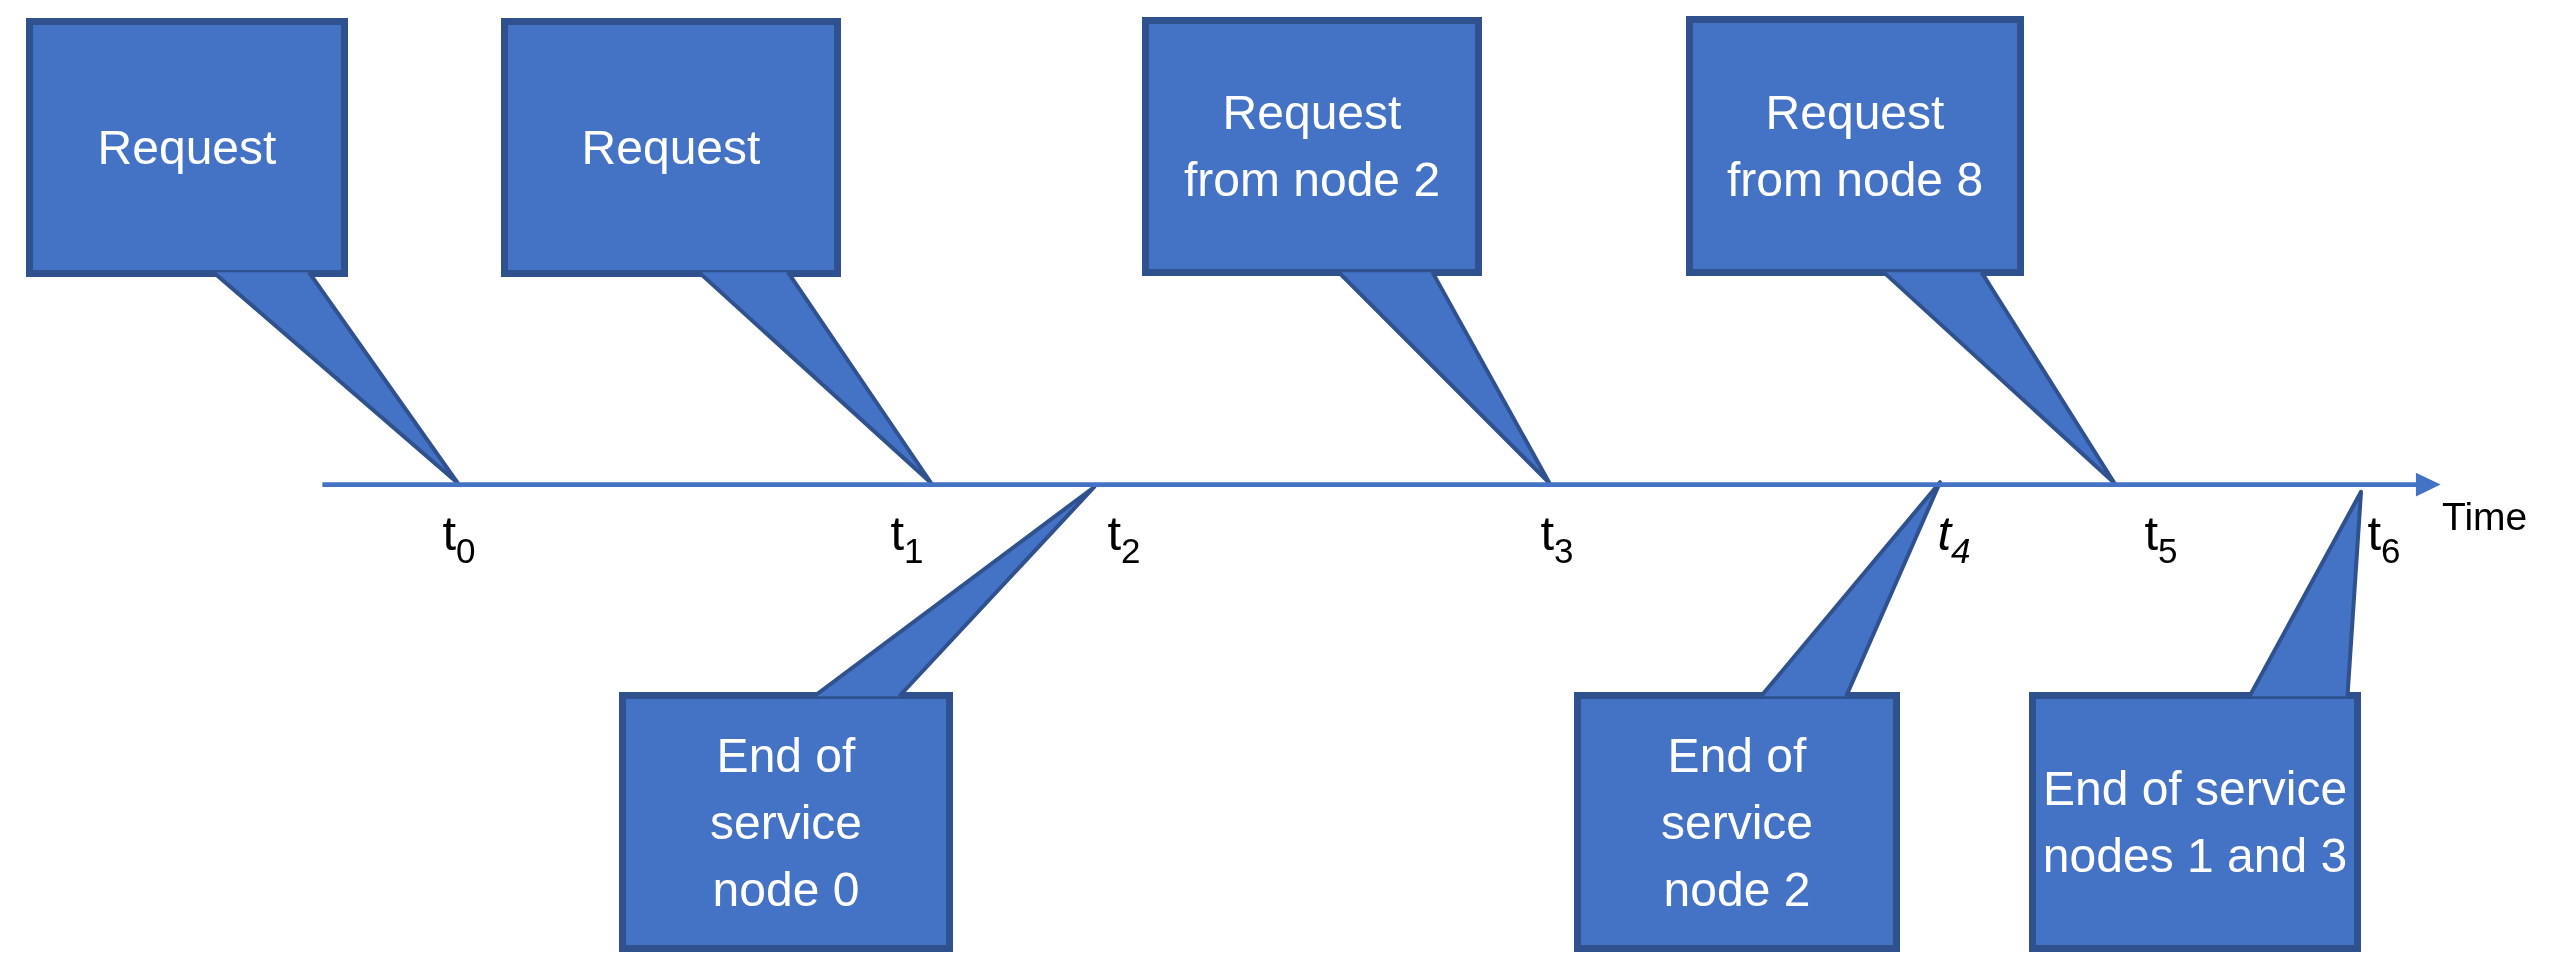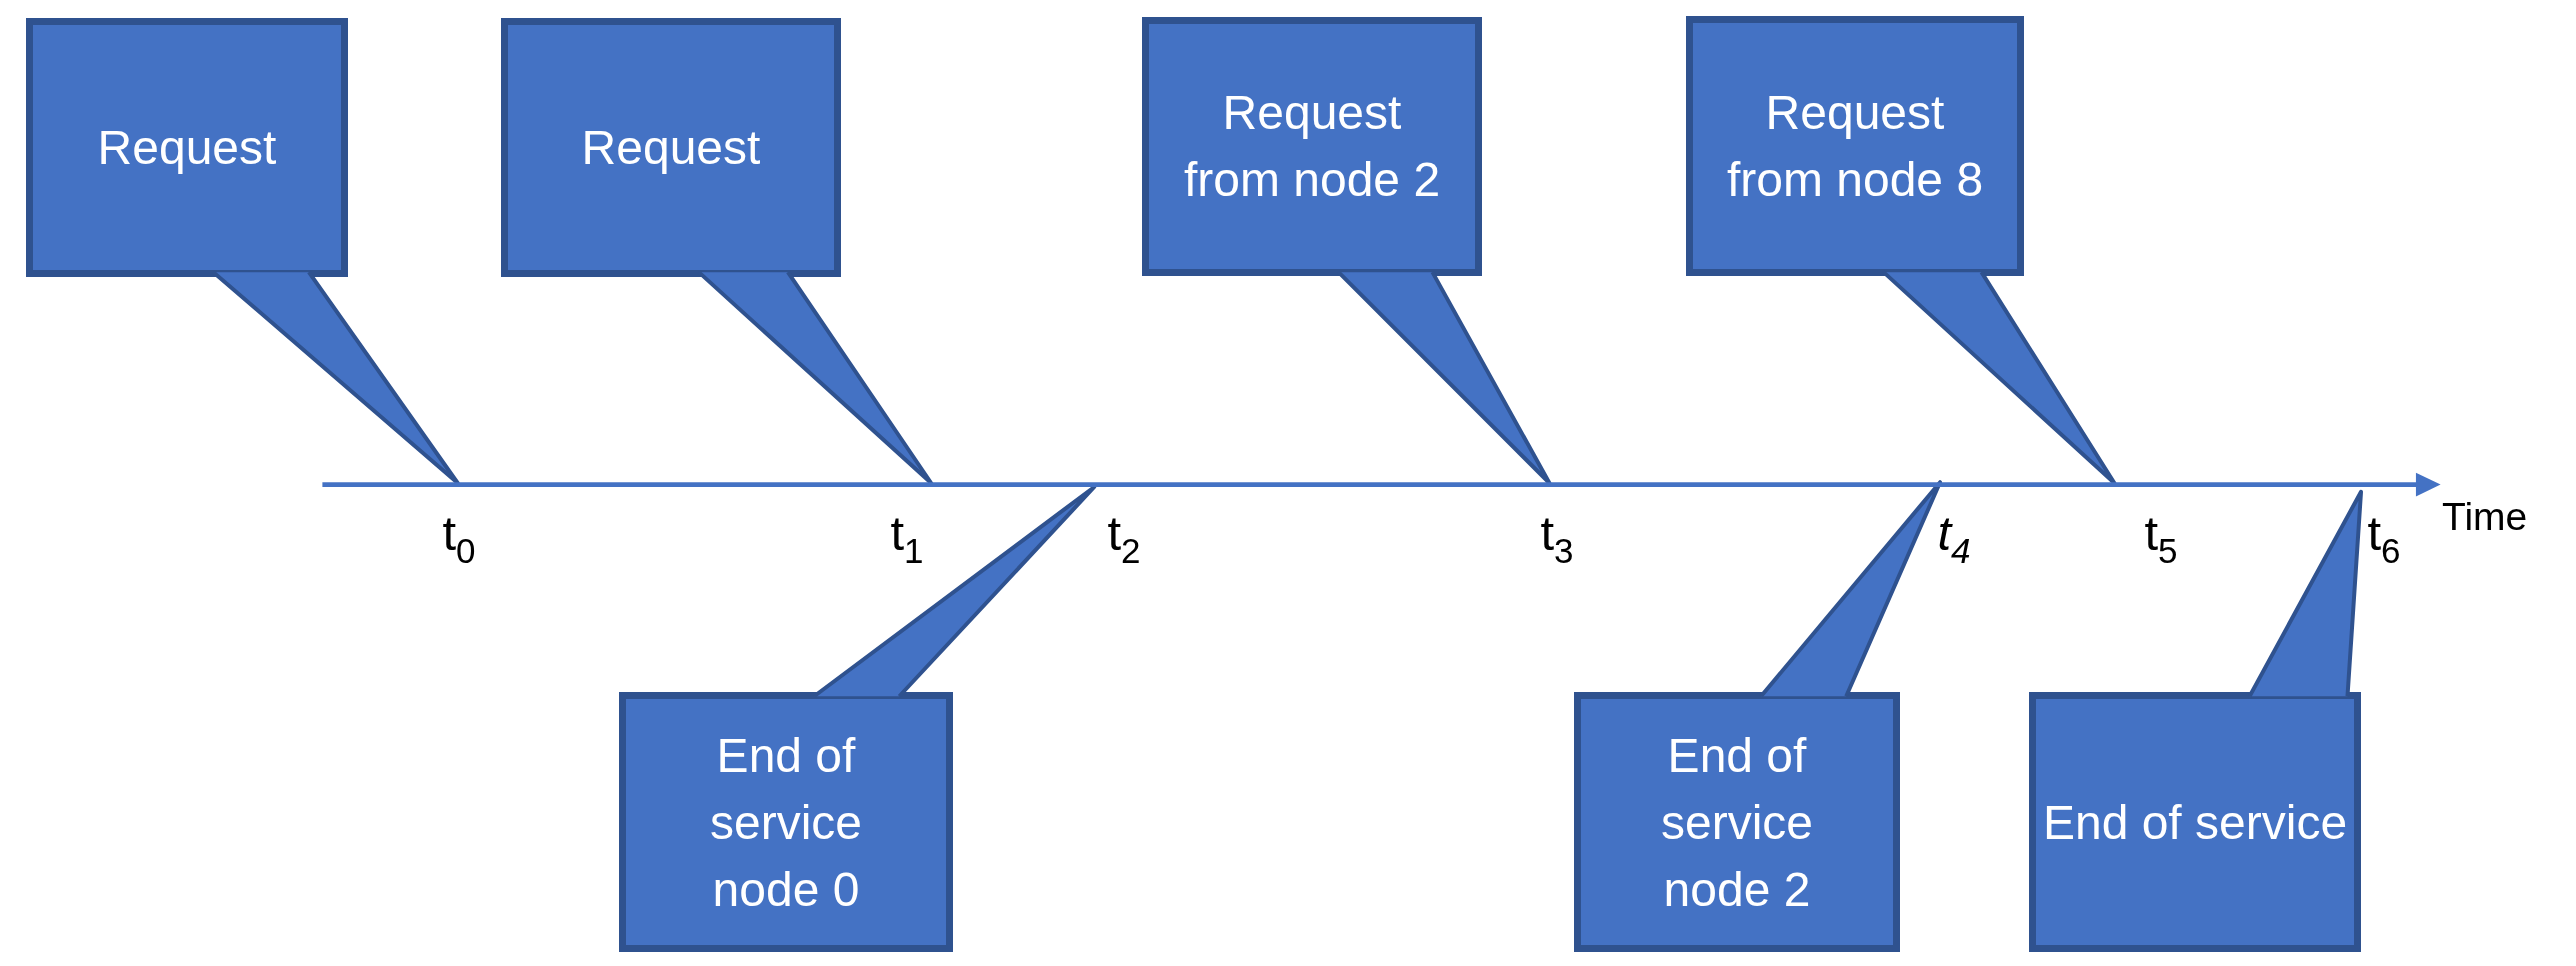--- a/index.html
+++ b/index.html
@@ -98,20 +98,21 @@
     <div>service</div>
     <div>node 0</div>
   </div>
   <div class="callout" style="left:1574px; top:692px; width:326px; height:260px;">
     <div>End of</div>
     <div>service</div>
     <div>node 2</div>
   </div>
   <div class="callout" style="left:2029px; top:692px; width:332px; height:260px;">
     <div>End of service</div>
+    <div>nodes 1 and 3</div>
   </div>
 
   <svg class="overlay" width="2576" height="966" viewBox="0 0 3237 1214">
 
     <path class="tail" d="M 268,342 L 575,607 L 388,342"></path>
     <path class="tail" d="M 878,342 L 1170,607 L 990,342"></path>
     <path class="tail" d="M 1682,342 L 1947,607 L 1800,342"></path>
     <path class="tail" d="M 2367,342 L 2657,607 L 2490,342"></path>
 
     <path class="tail" d="M 1023,875 L 1375,612 L 1130,875"></path>

